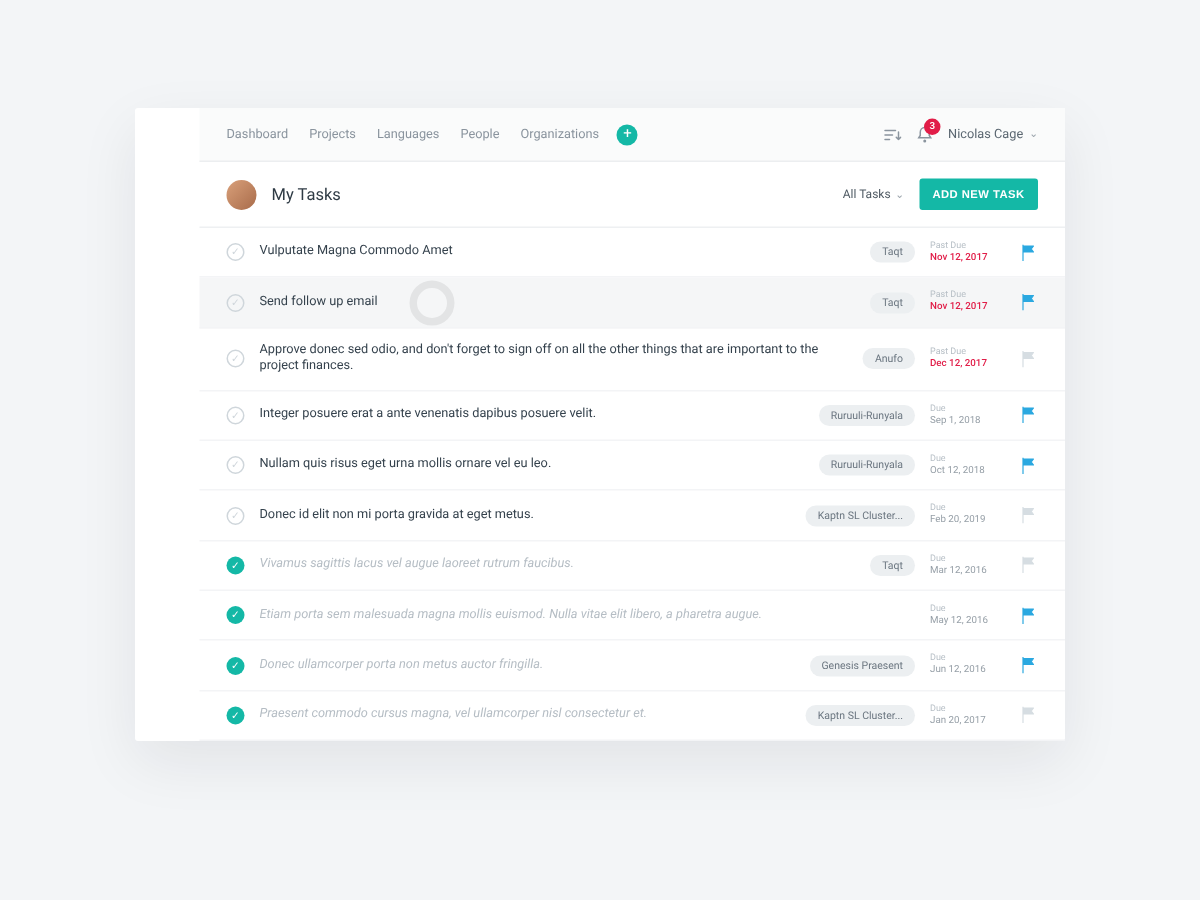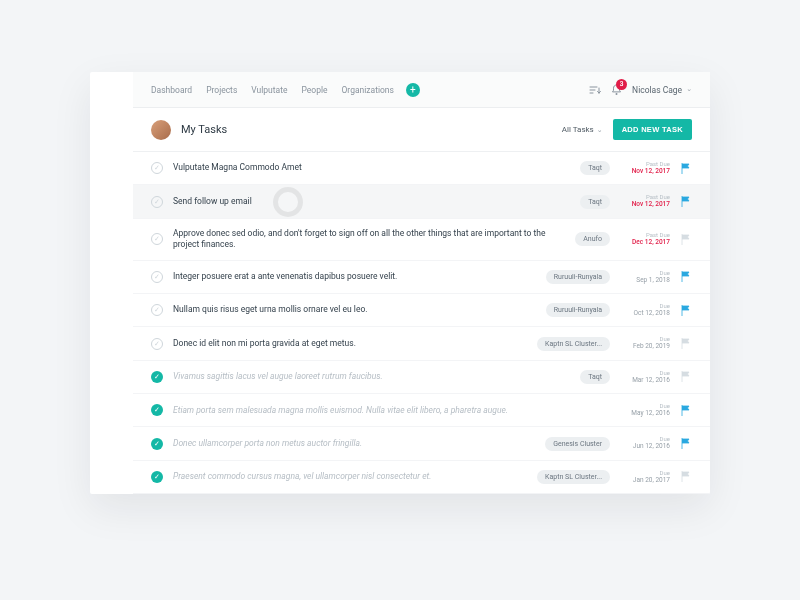--- a/index.html
+++ b/index.html
@@ -80,38 +80,38 @@
     content: "✓"; font-size: 7px; color: #cfd6db;
   }
   .check.done { background: #14b8a6; color: #fff; font-size: 7px; }
   .check.done::after { content: "✓"; }
   .task-title { color: #35424d; flex: 1; line-height: 1.35; padding-right: 8px; }
   .task-title.done { color: #b5bdc4; font-style: italic; }
   .tag {
     background: #eceff1; color: #6b7680; font-size: 7px;
     padding: 3px 8px; border-radius: 10px; white-space: nowrap;
   }
-  .date-col { width: 50px; text-align: right; line-height: 1.15; }
+  .date-col { width: 50px; text-align: left; line-height: 1.15; }
   .date-label { font-size: 6px; color: #b7bfc6; }
   .date-val { font-size: 6.5px; color: #97a0a8; }
   .date-val.overdue { color: #e11d48; font-weight: 500; }
   .flag svg { display:block; }
   .flag { cursor: pointer; width: 12px; display: flex; justify-content: center; }
   .chevron { font-size: 7px; color: #9aa3ab; }
 </style>
 </head>
 <body>
 
 <div class="card">
 
   <div class="topbar">
     <div class="nav">
       <span>Dashboard</span>
       <span>Projects</span>
-      <span>Vulputate</span>
+      <span>Languages</span>
       <span>People</span>
       <span>Organizations</span>
     </div>
     <div class="plus-btn">+</div>
     <div class="topbar-right">
       <span class="filter-icon">
         <svg width="12" height="10" viewBox="0 0 12 10">
             <path d="M1 2h7M1 5h5M1 8h3" stroke="#8a949e" stroke-width="1" fill="none" stroke-linecap="round"></path>
             <path d="M10 8l-1.5-1.5M10 8l1.5-1.5M10 8V3" stroke="#8a949e" stroke-width="1" fill="none" stroke-linecap="round"></path>
           </svg>
@@ -251,21 +251,21 @@
         </div>
         <div class="flag">
           <svg width="10" height="11" viewBox="0 0 10 11">
             <path d="M1 0v11M1 1h7l-1.5 2L8 5H1" fill="#2aa8e0" stroke="#2aa8e0" stroke-width="0.8" stroke-linejoin="round"></path>
           </svg>
         </div>
       </div>
       <div class="task-row">
         <div class="check done"></div>
         <div class="task-title done">Donec ullamcorper porta non metus auctor fringilla.</div>
-        <div class="tag">Genesis Cluster</div>
+        <div class="tag">Genesis Praesent</div>
         <div class="date-col">
           <div class="date-label">Due</div>
           <div class="date-val">Jun 12, 2016</div>
         </div>
         <div class="flag">
           <svg width="10" height="11" viewBox="0 0 10 11">
             <path d="M1 0v11M1 1h7l-1.5 2L8 5H1" fill="#2aa8e0" stroke="#2aa8e0" stroke-width="0.8" stroke-linejoin="round"></path>
           </svg>
         </div>
       </div>

